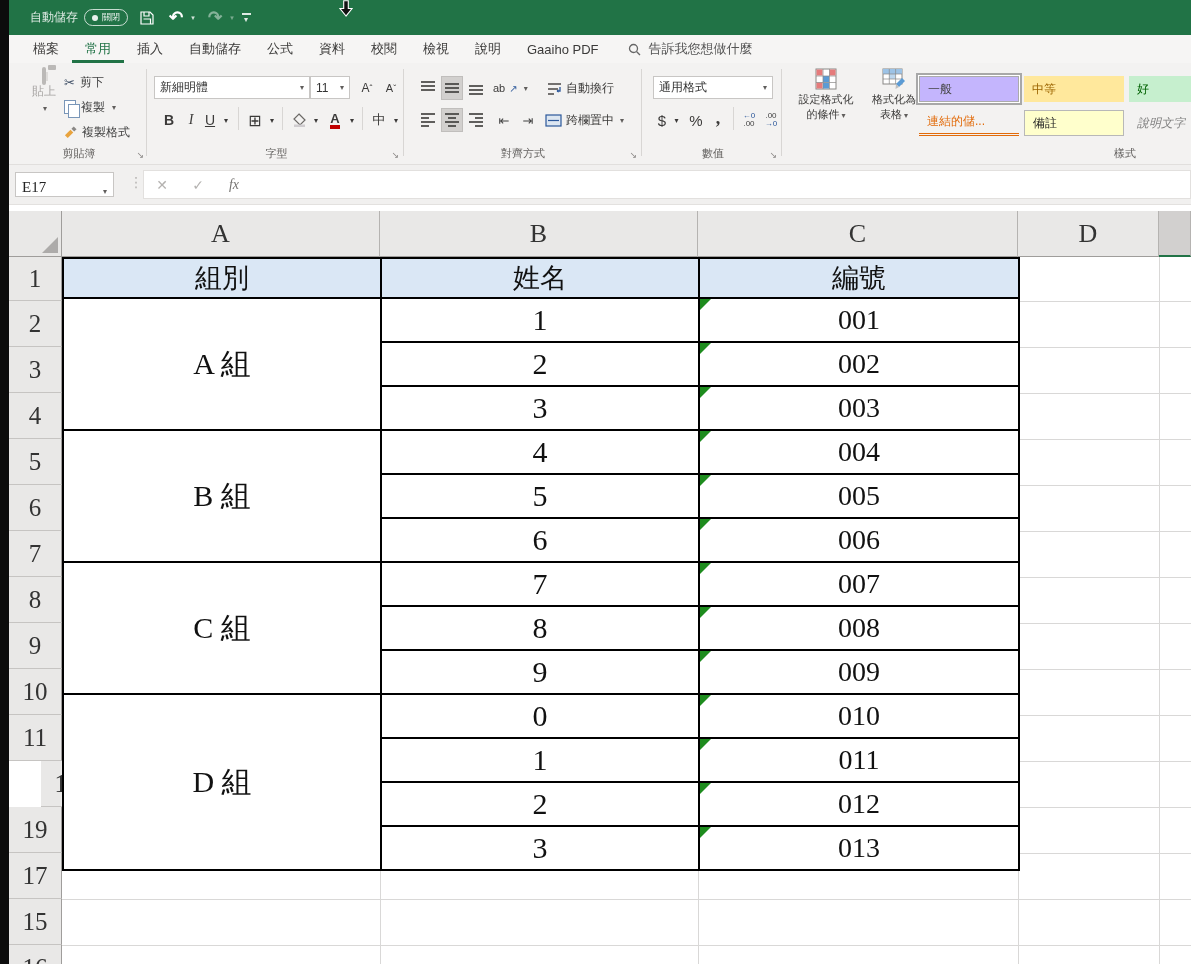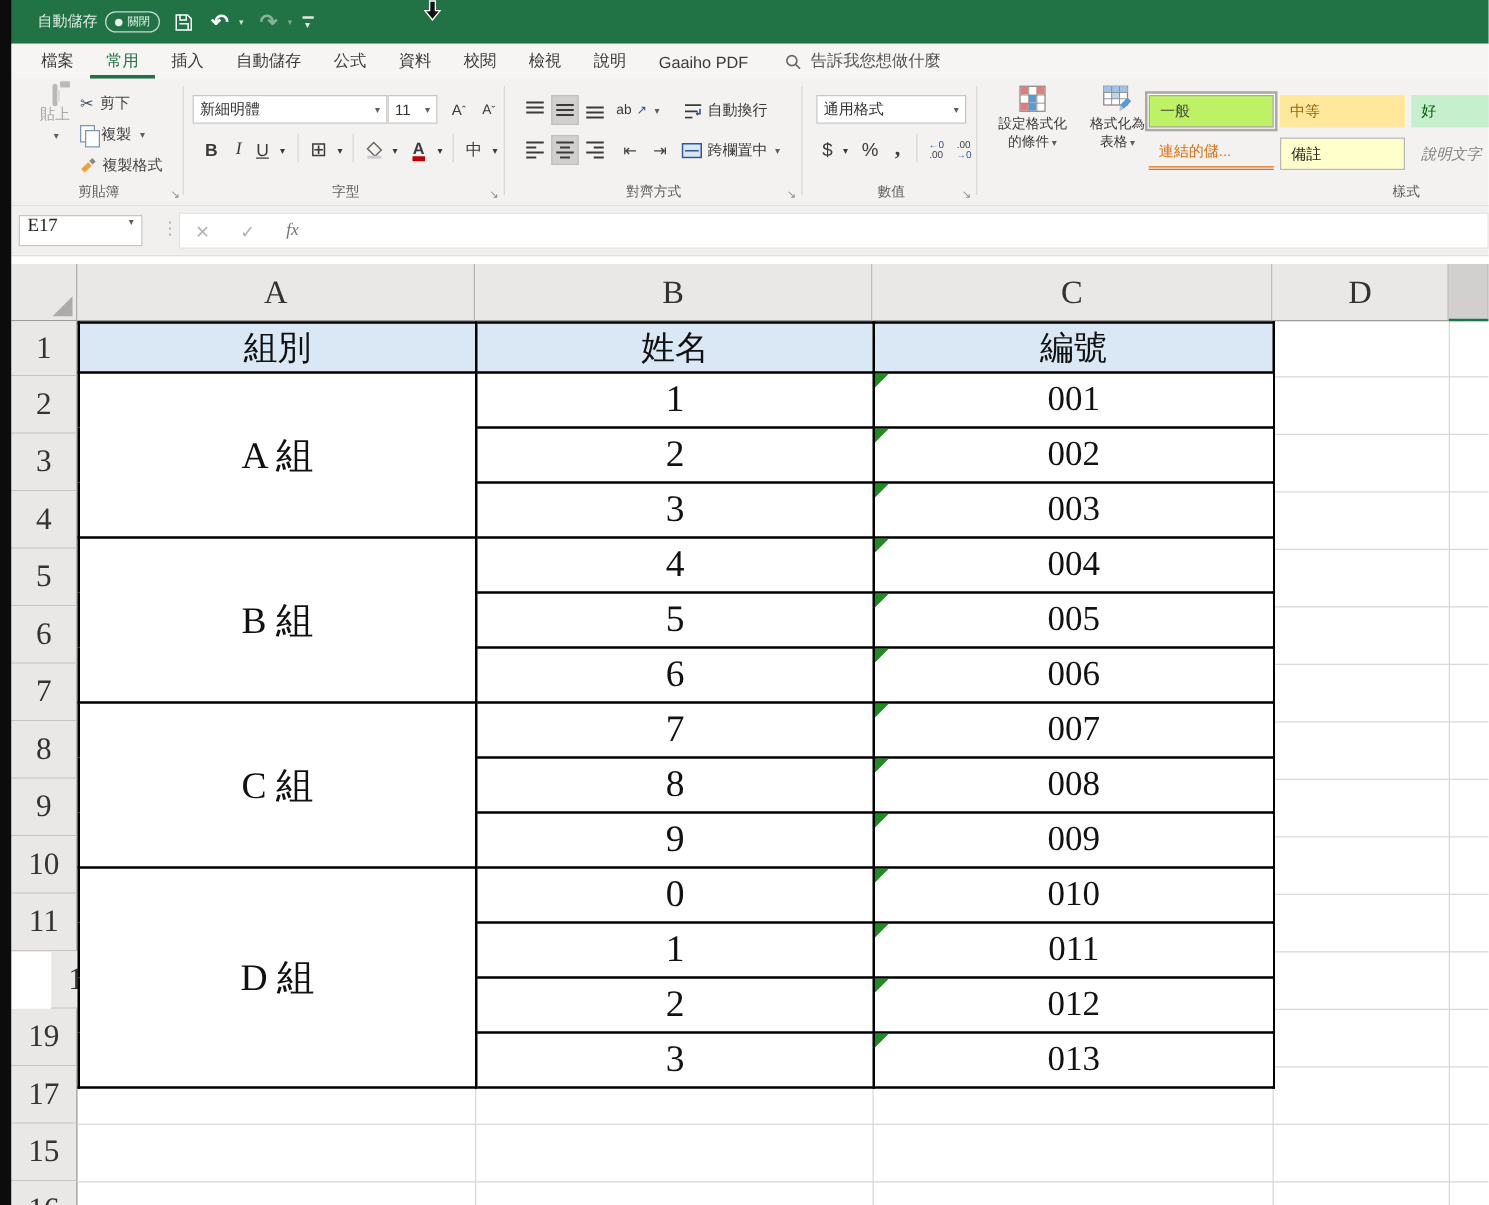--- a/index.html
+++ b/index.html
@@ -56,31 +56,31 @@
 .fcA{font-weight:bold;font-size:13px;border-bottom:4px solid var(--fontred);line-height:13px;}
 .icon-btn{position:absolute;width:22px;height:24px;display:flex;align-items:center;justify-content:center;box-sizing:border-box;}
 .pressed{background:#d2d0ce;border:1px solid #c0bebc;}
 .txt-btn{position:absolute;display:flex;align-items:center;gap:4px;height:24px;white-space:nowrap;color:#3b3a39;}
 .dec{display:flex;flex-direction:column;align-items:center;font-size:8px;line-height:8px;color:#2b579a;}
 .bigsym{font-size:15px;}
 .comma-sym{font-size:18px;font-weight:bold;font-family:"Liberation Serif",serif;}
 .bigbtn{position:absolute;top:5px;width:70px;text-align:center;color:#3b3a39;font-size:11px;line-height:15px;}
 .gcell{position:absolute;width:100px;height:26px;font-size:12px;display:flex;align-items:center;
   padding:0 8px;box-sizing:border-box;background:transparent;white-space:nowrap;overflow:hidden;}
-.g0{background:#bef264;border:1px solid #ababab;box-shadow:0 0 0 1px #fff,0 0 0 3px #a8a8a8;}
+.g0{background:#c4b5fd;border:1px solid #ababab;box-shadow:0 0 0 1px #fff,0 0 0 3px #a8a8a8;}
 .g1{background:var(--neutralbg);color:var(--neutraltx);}
 .g2{background:var(--goodbg);color:var(--goodtx);}
 .g3{color:var(--linked);border-bottom:3px double var(--linked);}
 .g4{background:var(--notebg);border:1px solid #b8b8b8;color:#222;}
 .g5{color:#7f7f7f;font-style:italic;font-family:"Liberation Serif",serif;}
 
 .formulabar{position:absolute;left:9px;top:165px;width:1182px;height:40px;background:#f1f0ef;
   border-bottom:1px solid #e3e1df;box-sizing:border-box;}
 .namebox{position:absolute;left:6px;top:7px;width:99px;height:25px;background:#fff;border:1px solid #c8c6c4;
-  display:flex;align-items:flex-start;padding:0 6px;font-family:"Liberation Serif",serif;font-size:15px;color:#222;box-sizing:border-box;}
+  display:flex;align-items:flex-end;padding:0 6px;font-family:"Liberation Serif",serif;font-size:15px;color:#222;box-sizing:border-box;}
 .namebox .dd{margin-left:auto;}
 .fbdots{position:absolute;left:120px;top:9px;color:#b5b3b1;font-size:14px;}
 .fbcmds{position:absolute;left:134px;top:5px;right:0;bottom:5px;background:#fff;border:1px solid #e2e0de;
   display:flex;align-items:center;box-sizing:border-box;}
 .fbx{width:36px;text-align:center;color:#b4b2b0;font-size:14px;}
 .fbfx{width:36px;text-align:center;color:#767472;font-family:"Liberation Serif",serif;font-style:italic;font-size:14px;}
 .fxinput{flex:1;height:100%;}
 
 .grid{position:absolute;left:9px;top:211px;width:1182px;height:753px;background:#fff;overflow:hidden;}
 .colhdr{position:absolute;top:0;height:46px;background:#e9e8e7;border-right:1px solid #b5b3b1;

